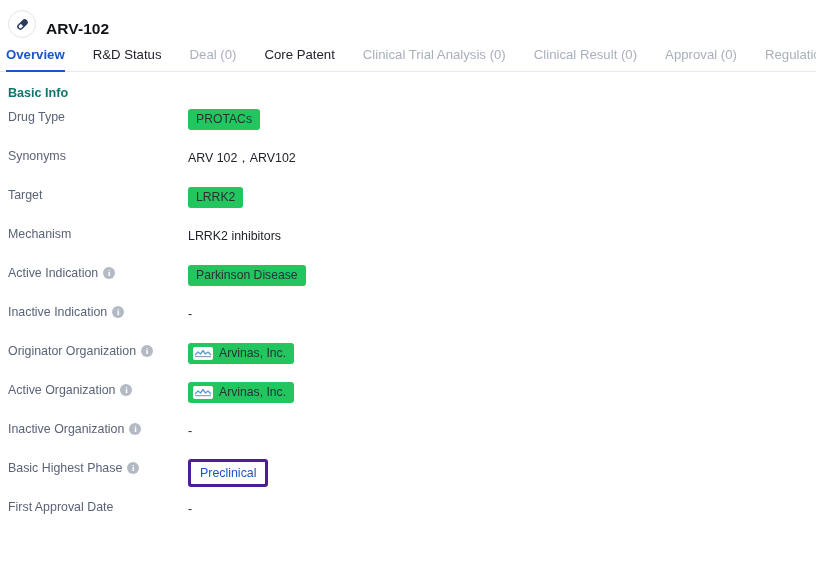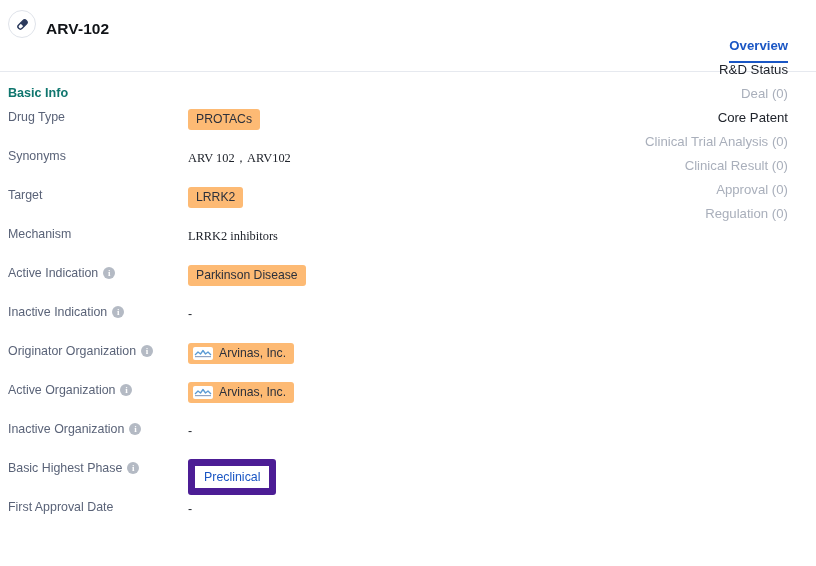--- a/index.html
+++ b/index.html
@@ -47,21 +47,20 @@
   
   .tabbar {
     position: relative;
     display: flex;
     align-items: flex-end;
     height: 34px;
     padding-left: 6px;
     box-sizing: border-box;
     border-bottom: 1px solid #e6e9ef;
     white-space: nowrap;
-    flex-direction: column;
   }
   .tab {
     position: relative;
     font-size: 13.2px;
     padding: 0 0 9px 0;
     margin-right: 28px;
     color: #20242c;
     cursor: pointer;
     flex: 0 0 auto;
   }
@@ -132,21 +131,21 @@
     line-height: 12px;
     margin-left: 5px;
     flex: 0 0 auto;
     cursor: pointer;
     user-select: none;
   }
 
   .chip {
     display: inline-flex;
     align-items: center;
-    background: #fdba74;
+    background: #22c55e;
     border-radius: 3px;
     padding: 4px 8px;
     font-size: 12.2px;
     color: #2b303b;
     line-height: 13px;
     white-space: nowrap;
   }
   .chip.with-logo { padding-left: 5px; }
   .org-logo {
     width: 20px;
@@ -160,32 +159,31 @@
     flex: 0 0 auto;
     overflow: hidden;
   }
   .org-logo svg { display: block; }
 
   .plain-value {
     font-size: 12.4px;
     color: #20242c;
     line-height: 16px;
     white-space: nowrap;
-    font-family: Liberation Serif, serif;
   }
   .dash-value {
     font-size: 12.4px;
     color: #20242c;
     line-height: 16px;
   }
 
   .phase-badge {
     display: inline-flex;
     align-items: center;
-    border: 7px solid #4c1d95;
+    border: 3px solid #4c1d95;
     border-radius: 3px;
     color: #1a56c4;
     font-size: 12.4px;
     padding: 4px 9px;
     line-height: 14px;
     background: #ffffff;
     white-space: nowrap;
     cursor: pointer;
   }
 </style>

